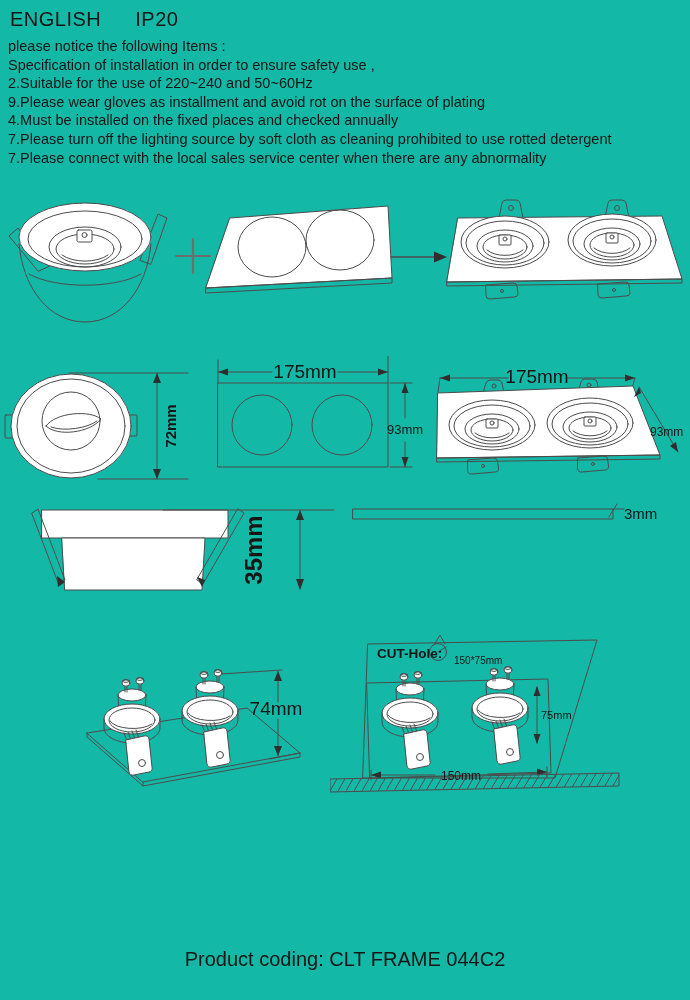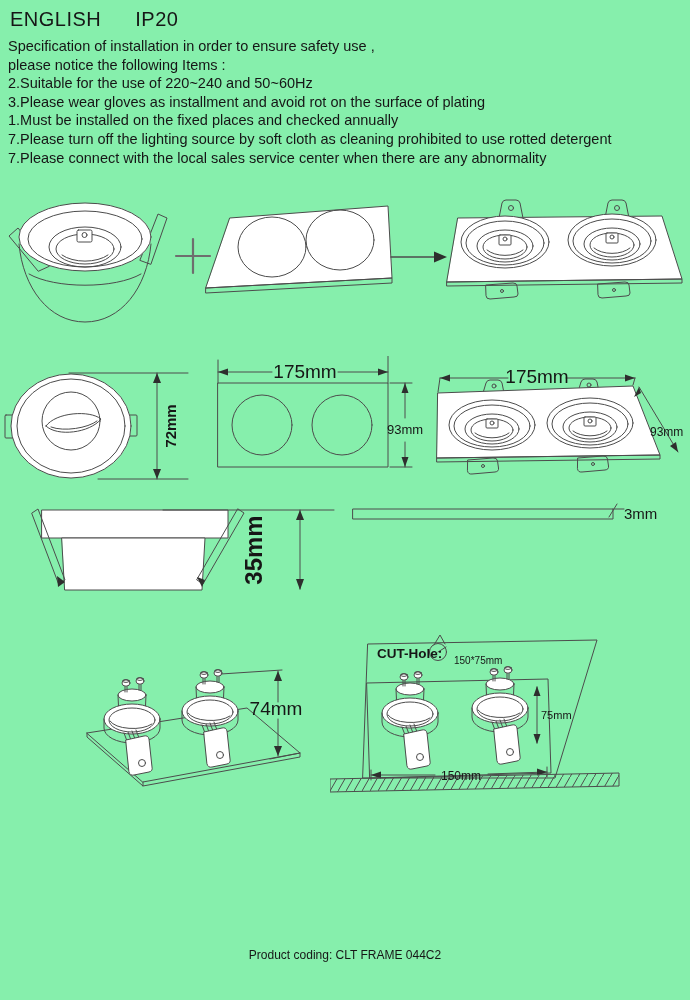--- a/index.html
+++ b/index.html
@@ -1,45 +1,45 @@
 <!DOCTYPE html>
 <html><head>
 <meta charset="utf-8">
 <style>
   html,body{margin:0;padding:0;background:#ffffff;}
-  .page{position:relative;width:690px;height:1000px;background:#86efac;overflow:hidden;
+  .page{position:relative;width:690px;height:1000px;background:#14b8a6;overflow:hidden;
         font-family:"Liberation Sans", sans-serif;color:#161616;}
   .title{position:absolute;left:10px;top:8px;font-size:20px;letter-spacing:.5px;display:flex;gap:34px;}
   .spec{position:absolute;left:8px;top:37px;font-size:14.5px;line-height:18.6px;white-space:nowrap;}
-  .footer{position:absolute;left:0;top:948px;width:690px;text-align:center;font-size:12px;}
+  .footer{position:absolute;left:0;top:948px;width:690px;text-align:center;font-size:20px;}
   .drawing{position:absolute;}
   svg .ln, svg .ln *{fill:none;stroke:#4c4c4c;stroke-width:1;stroke-linejoin:round;stroke-linecap:round;}
   svg .wh{fill:#ffffff !important;}
   svg .ah, svg .ah *{fill:#2e2e2e !important;stroke:none !important;}
   svg .thick{stroke-width:2.2px !important;stroke:#6e6e6e !important;}
   svg .med{stroke-width:1.5px !important;}
   svg text{font-family:"Liberation Sans", sans-serif;fill:#161616;stroke:none;}
   svg text.bold{font-weight:bold;}
 </style>
 </head>
 <body>
 
 <div class="page">
 
   <div class="title">
     <span>ENGLISH</span>
     <span>IP20</span>
   </div>
 
   <div class="spec">
+    <div>please notice the following Items :</div>
     <div>Specification of installation in order to ensure safety use ,</div>
-    <div>please notice the following Items :</div>
     <div>2.Suitable for the use of 220~240 and 50~60Hz</div>
-    <div>3.Please wear gloves as installment and avoid rot on the surface of plating</div>
-    <div>1.Must be installed on the fixed places and checked annually</div>
+    <div>9.Please wear gloves as installment and avoid rot on the surface of plating</div>
+    <div>4.Must be installed on the fixed places and checked annually</div>
     <div>7.Please turn off the lighting source by soft cloth as cleaning prohibited to use rotted detergent</div>
     <div>7.Please connect with the local sales service center when there are any abnormality</div>
   </div>
 
   <svg class="drawing" style="left:5px;top:192px" width="185" height="142" viewBox="0 0 185 142">
     <g class="ln">
       <path d="M33,79 L4,44 L13,36 L44,74 Z"></path>
       <path d="M135,68 L153,22 L162,26 L146,72 Z"></path>
       <path d="M14,52 C18,96 44,130 80,130 C116,130 142,96 146,52"></path>
       <path d="M24,82 C50,97 110,97 136,82"></path>

